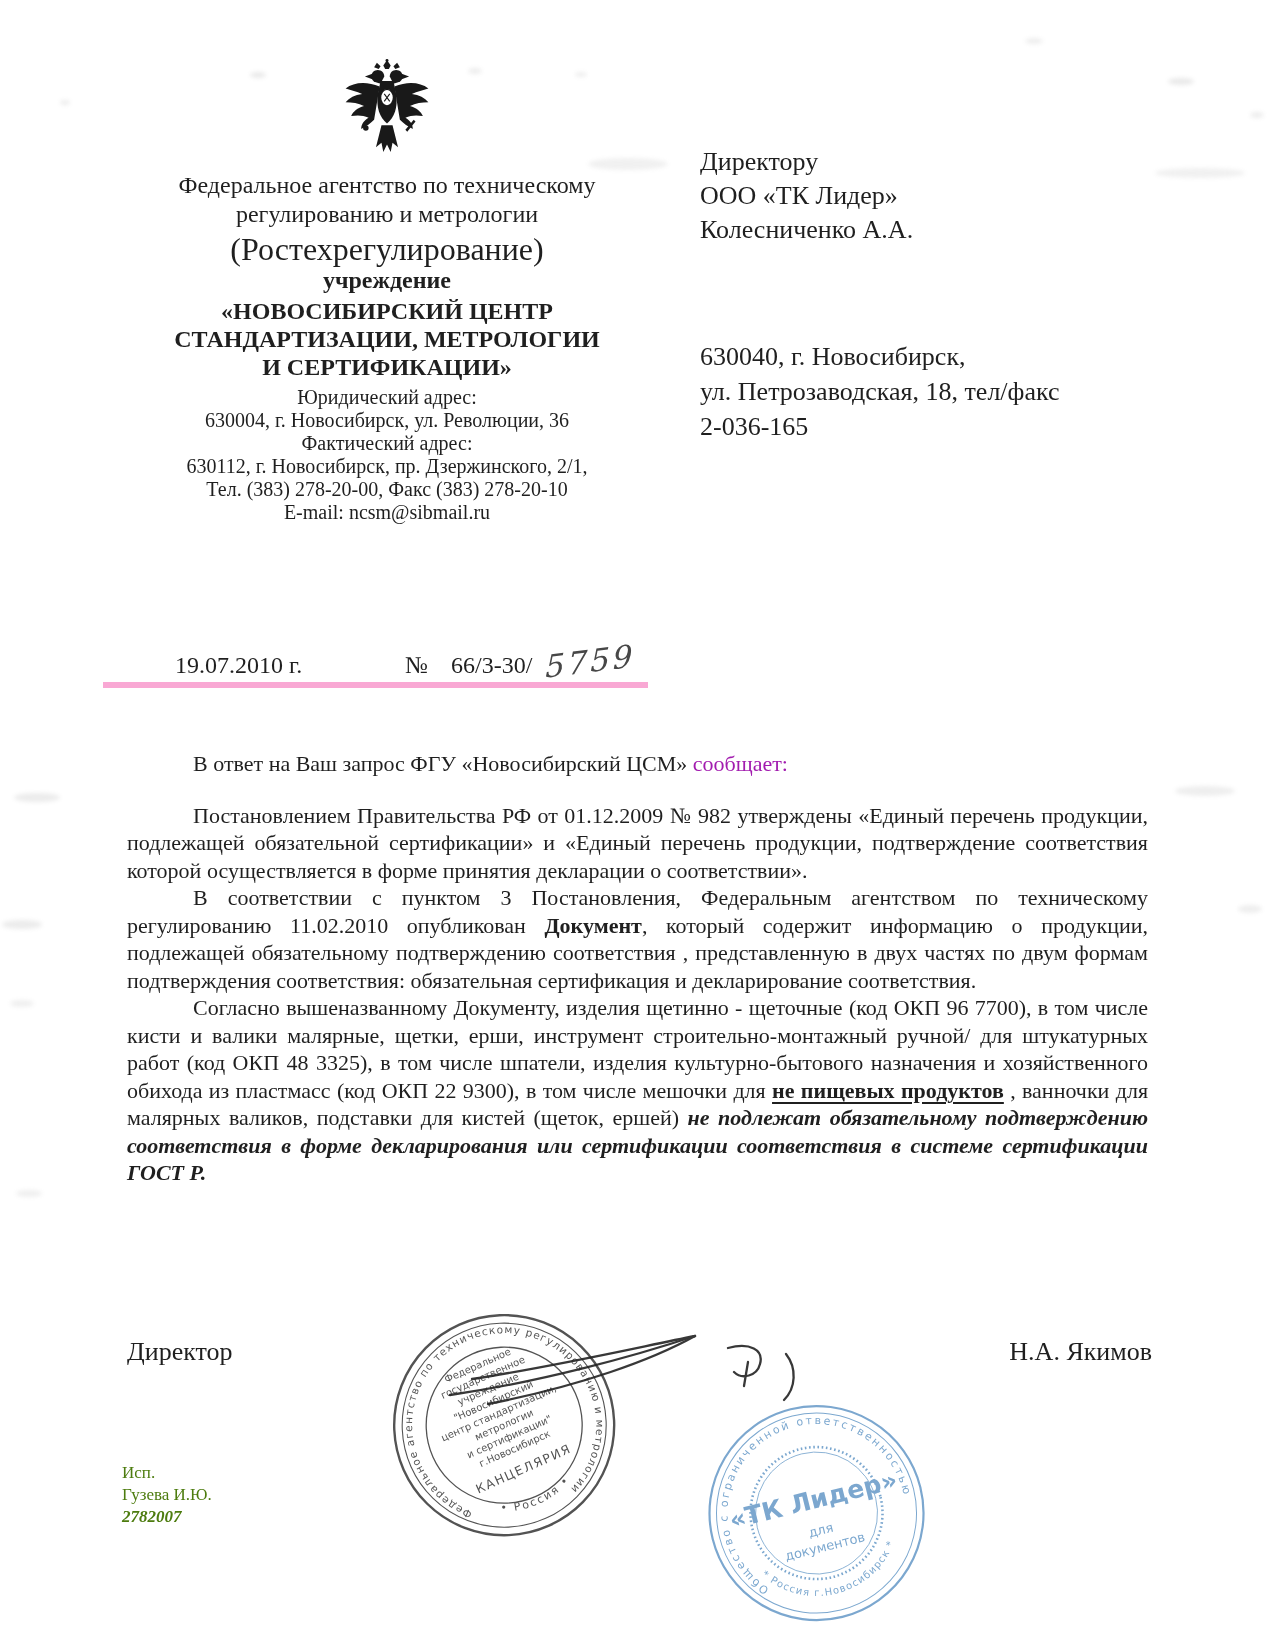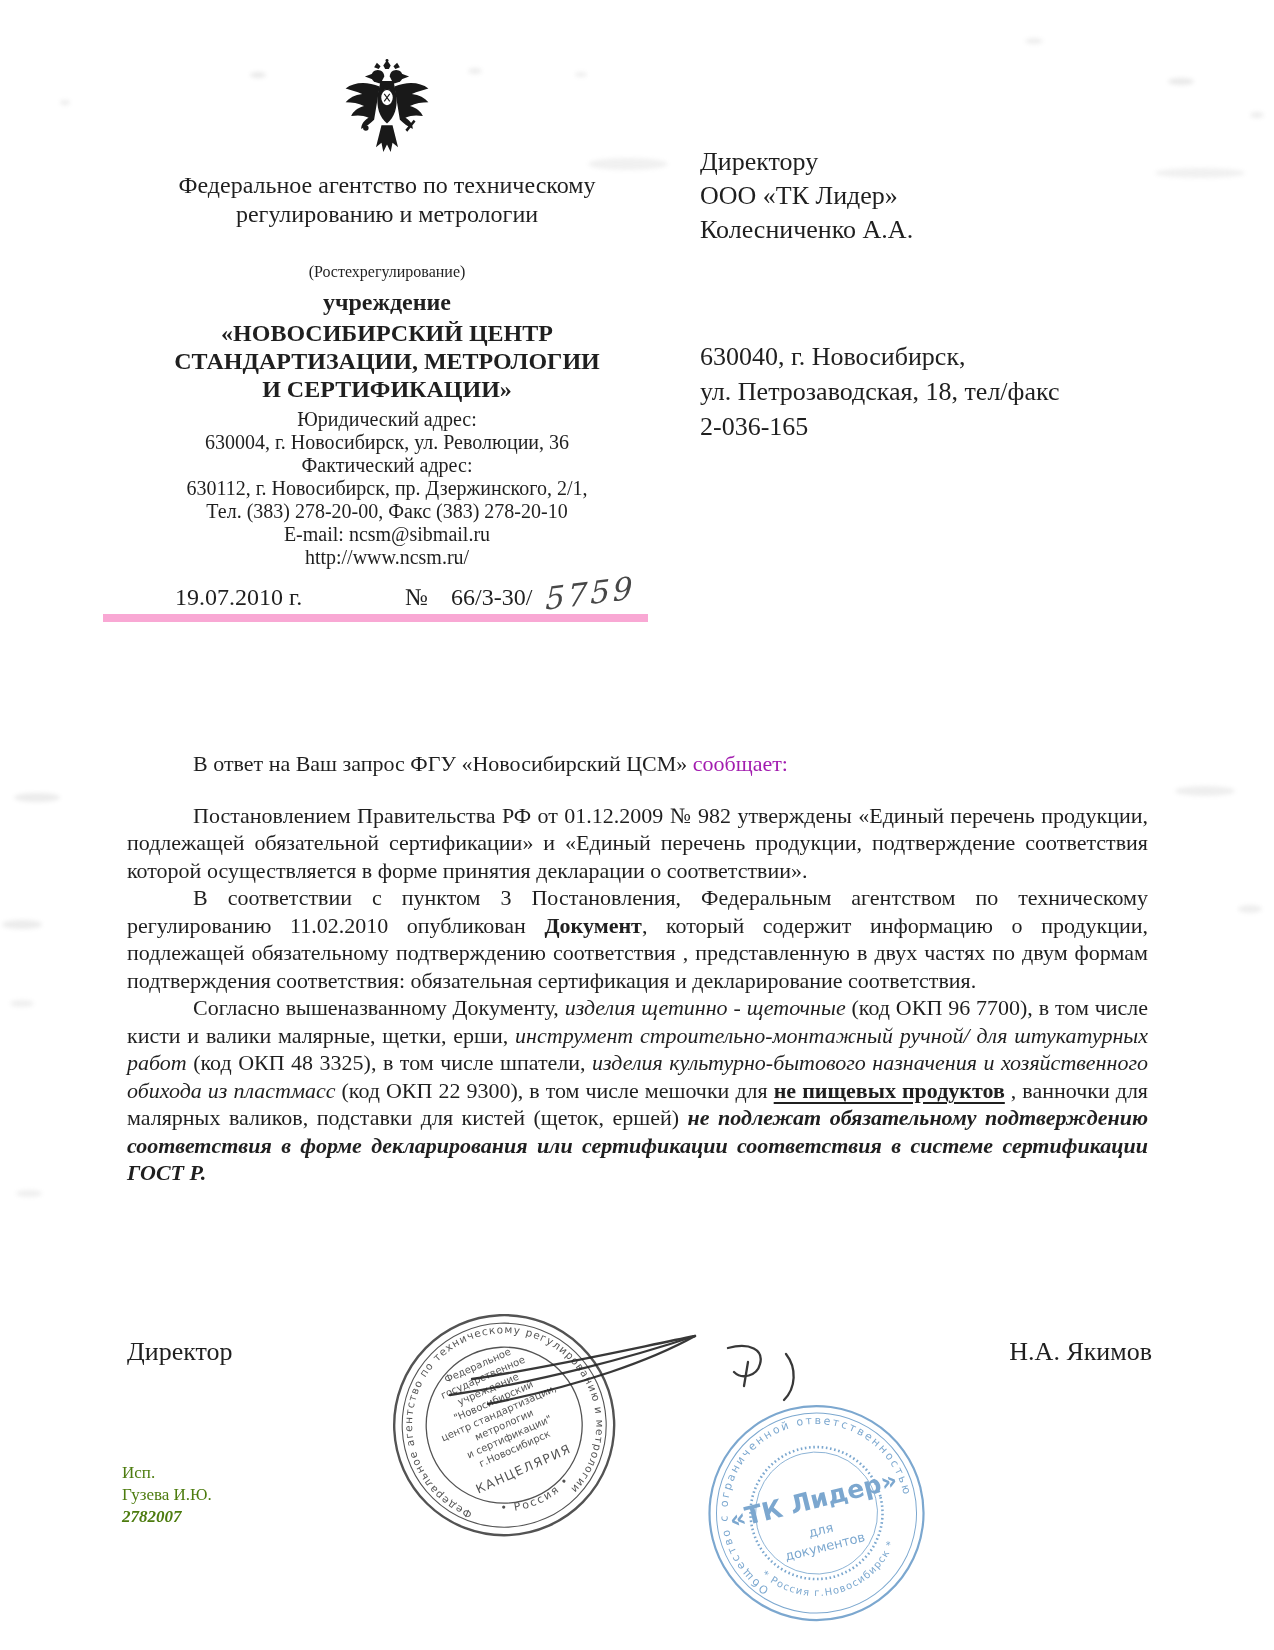--- a/index.html
+++ b/index.html
@@ -5,46 +5,46 @@
   html,body { margin:0; padding:0; background:#d9d9d9; }
   .page {
     position:relative; width:1274px; height:1650px; margin:0 auto;
     background:#ffffff; overflow:hidden;
     font-family:"Liberation Serif", serif; color:#1f1f1f;
   }
   
   .letterhead { position:absolute; left:112px; top:58px; width:550px; text-align:center; }
   .eagle { display:block; margin:0 auto 8px auto; width:92px; height:105px; }
   .lh-agency { font-size:24px; line-height:29px; }
-  .lh-rostex { font-size:16px; line-height:29px; margin-top:28px; }
+  .lh-rostex { font-size:32px; line-height:29px; margin-top:6px; }
   .lh-orgtype { font-size:24px; font-weight:bold; line-height:33px; margin-top:6px; }
   .lh-caps { font-size:24px; font-weight:bold; line-height:28px; }
   .lh-fgu  { font-size:24px; font-weight:bold; line-height:28px; }
   .lh-addr { font-size:20px; line-height:23px; margin-top:5px; }
   
-  .ref-row { position:absolute; left:103px; top:576px; width:545px; height:38px;
-             border-bottom:8px solid #f9a8d4; font-size:24px; }
+  .ref-row { position:absolute; left:103px; top:644px; width:545px; height:38px;
+             border-bottom:6px solid #f9a8d4; font-size:24px; }
   .ref-row span { position:absolute; bottom:3px; white-space:nowrap; }
   .ref-date { left:72px; }
   .ref-no   { left:302px; }
   .ref-num  { left:348px; }
   .ref-hand { left:442px; bottom:1px; font-family:"DejaVu Serif", serif; font-style:italic;
               font-size:31px; letter-spacing:3px; color:#474747;
               transform:rotate(-7deg) skewX(-8deg); display:inline-block; }
   
   .addressee { position:absolute; left:700px; top:145px; width:470px; 
                font-size:26px; line-height:34px; }
   .addressee .addr2 { margin-top:92px; line-height:35px; }
   
   .body-text { position:absolute; left:127px; top:750px; width:1021px;
                font-size:22px; line-height:27.5px; text-align:justify; }
   .body-text p { margin:0; text-indent:66px; }
   .body-text p.gap { margin-top:24px; }
   .run-b  { font-weight:bold; }
-  .run-i  { font-style:italic; }
+  .run-i  { }
   .run-bi { font-weight:bold; font-style:italic; }
   .run-bu { font-weight:bold; text-decoration:underline; text-underline-offset:4px;
             text-decoration-thickness:2px; }
   .run-faded { color:#a21caf; }
   
   .sig-row { position:absolute; left:127px; top:1337px; width:1025px;
              display:flex; justify-content:space-between; font-size:26px; }
   .executor { position:absolute; left:122px; top:1462px; font-size:17px; line-height:22px;
               color:#4d7c0f; }
   .executor .phone { font-weight:bold; font-style:italic; }
@@ -105,21 +105,20 @@
     <div class="lh-orgtype" style="margin-top:0">учреждение</div>
     <div class="lh-caps">«НОВОСИБИРСКИЙ ЦЕНТР</div>
     <div class="lh-caps">СТАНДАРТИЗАЦИИ, МЕТРОЛОГИИ</div>
     <div class="lh-caps">И СЕРТИФИКАЦИИ»</div>
     <div class="lh-addr">Юридический адрес:</div>
     <div class="lh-addr" style="margin-top:0">630004, г. Новосибирск, ул. Революции, 36</div>
     <div class="lh-addr" style="margin-top:0">Фактический адрес:</div>
     <div class="lh-addr" style="margin-top:0">630112, г. Новосибирск, пр. Дзержинского, 2/1,</div>
     <div class="lh-addr" style="margin-top:0">Тел. (383) 278-20-00, Факс (383) 278-20-10</div>
     <div class="lh-addr" style="margin-top:0">E-mail: ncsm@sibmail.ru</div>
-    <div class="lh-addr site" style="margin-top:0">http://www.ncsm.ru/</div>
   </div>
 
   <div class="ref-row">
     <span class="ref-date">19.07.2010 г.</span>
     <span class="ref-no">№</span>
     <span class="ref-num">66/3-30/</span>
     <span class="ref-hand">5759</span>
   </div>
 
   <div class="addressee">

